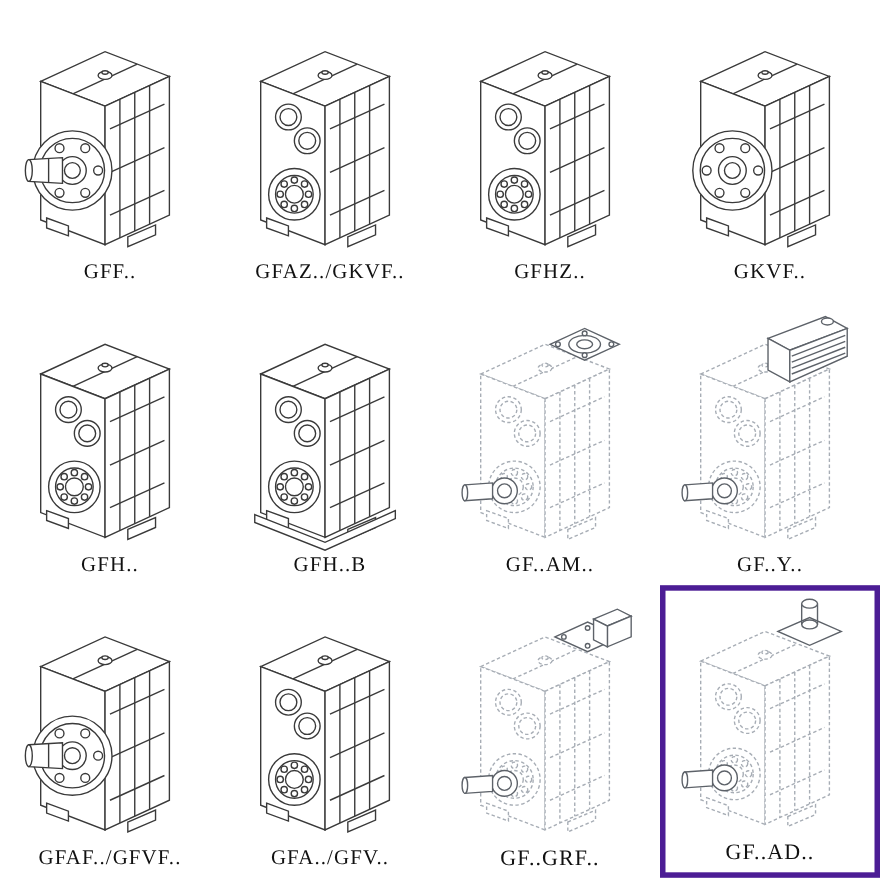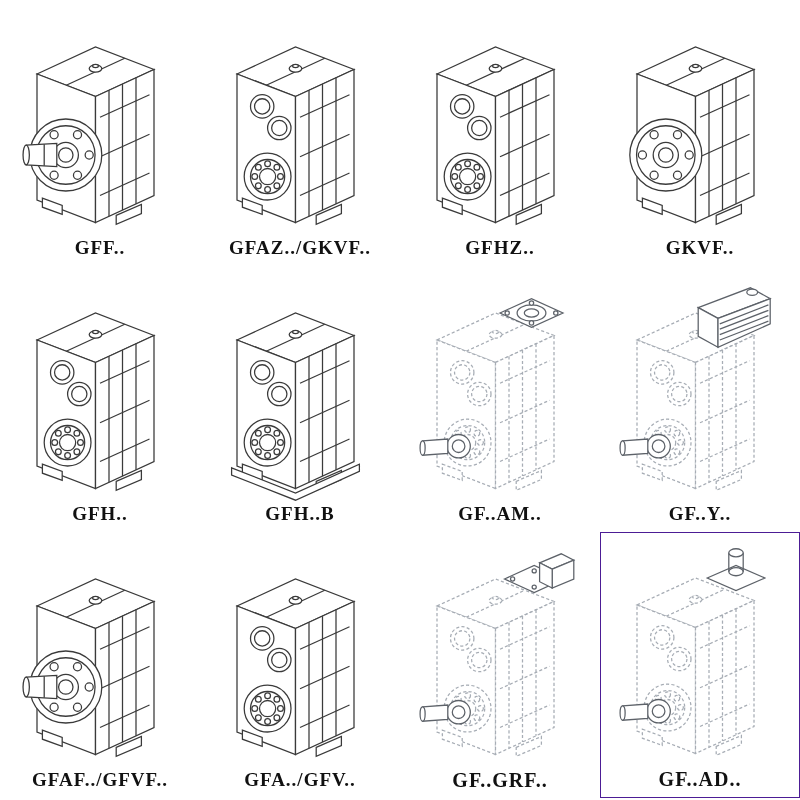--- a/index.html
+++ b/index.html
@@ -39,32 +39,32 @@
     stroke-width: 1.4;
   }
   .dashed {
     stroke: #a7adb5;
     stroke-dasharray: 3.5 2.5;
   }
   .extra {
     stroke: #5d6269;
   }
   .label {
-    font-weight: bold;
+    font-weight: normal;
     font-size: 19px;
     letter-spacing: 1px;
     color: #111111;
     line-height: 24px;
     white-space: nowrap;
   }
   .label-lg {
     font-size: 20px;
   }
   .cell-boxed {
-    border: 1px solid #4c1d95;
+    border: 5px solid #4c1d95;
   }
   .defs-holder {
     position: absolute;
     width: 0;
     height: 0;
     overflow: hidden;
   }
 </style>
 </head>
 <body>

